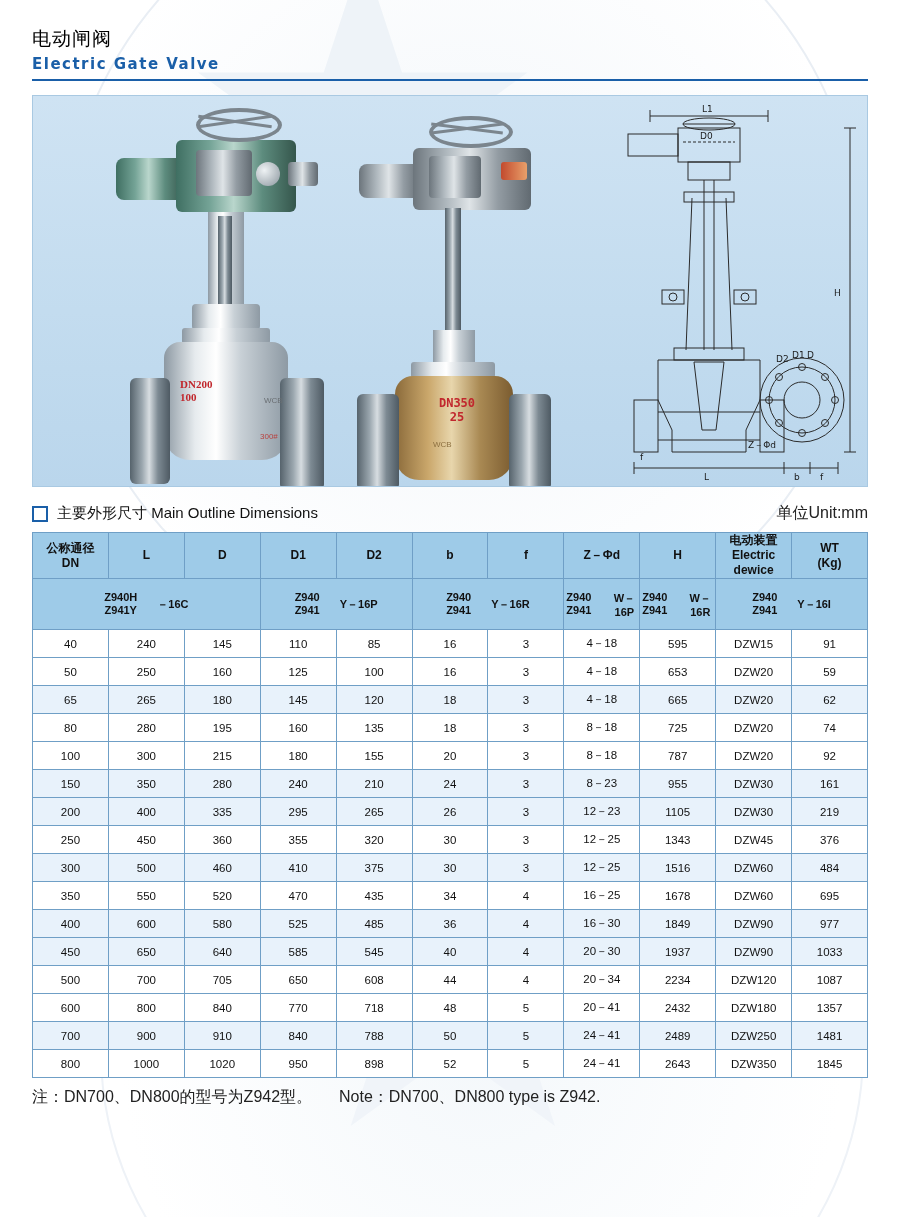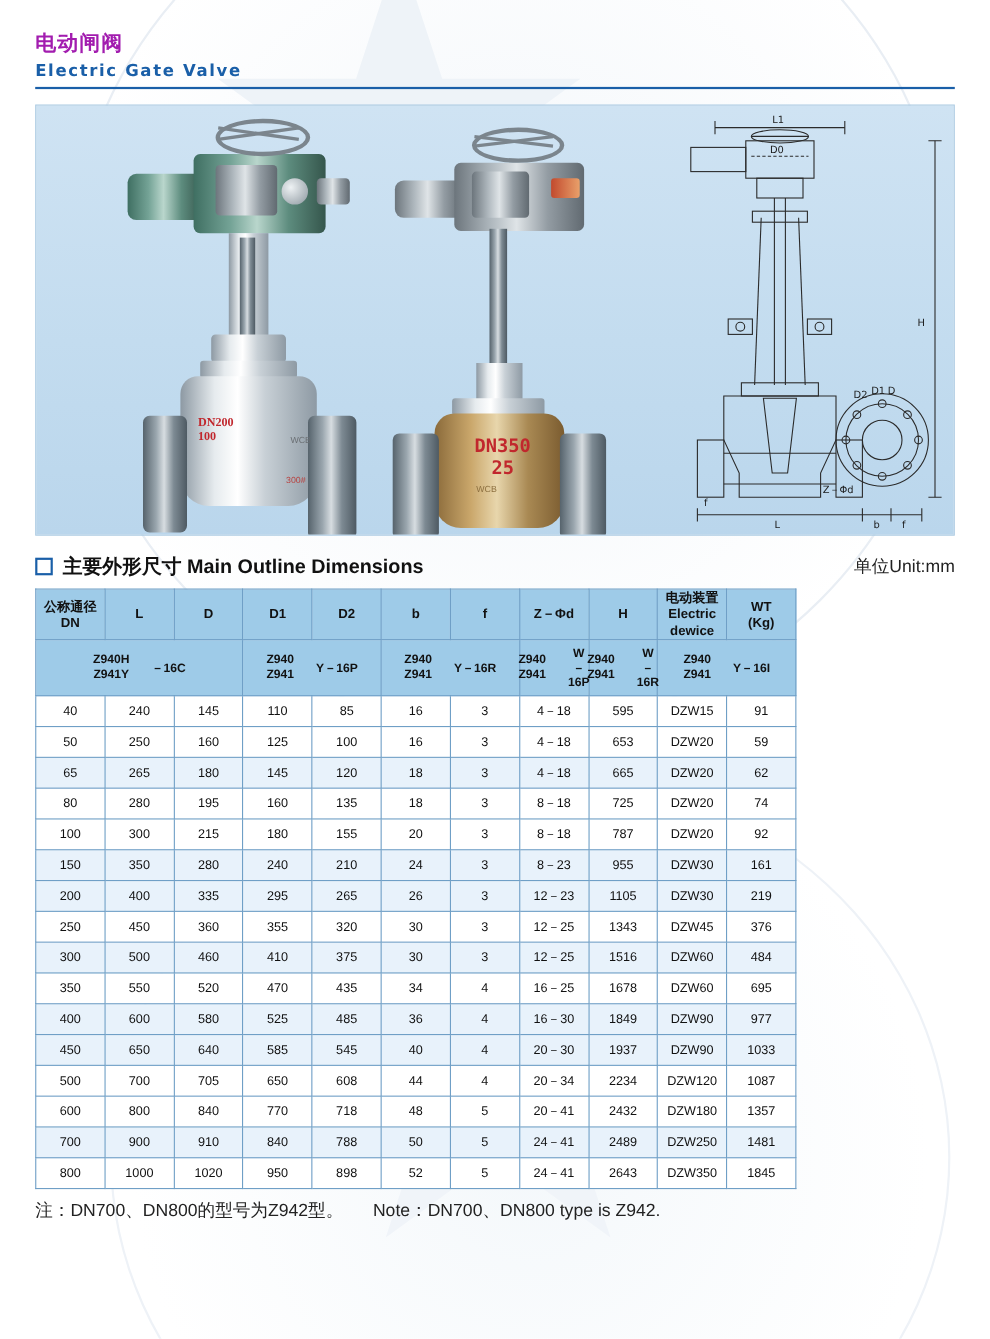--- a/index.html
+++ b/index.html
@@ -75,22 +75,22 @@
     box-sizing: border-box;
   }
 
   
   .header {
     border-bottom: 2px solid #1a5fa8;
     padding-bottom: 6px;
   }
   .title-cn {
     font-size: 19px;
-    font-weight: bold;
-    color: #a21caf;
+    font-weight: normal;
+    color: #000000;
     letter-spacing: 1px;
   }
   .title-en {
     font-size: 15px;
     font-weight: bold;
     color: #1a5fa8;
     letter-spacing: 1.5px;
     margin-top: 3px;
     font-family: "DejaVu Sans", sans-serif;
   }
@@ -153,34 +153,34 @@
     align-items: center;
     gap: 9px;
   }
   .sq {
     width: 12px;
     height: 12px;
     border: 2px solid #1a5fa8;
     display: inline-block;
   }
   .section-title {
-    font-size: 18px;
-    font-weight: bold;
+    font-size: 15px;
+    font-weight: normal;
     color: #111;
   }
   .unit-note {
     font-size: 16px;
     color: #222;
     margin-left: 20px;
   }
 
   
   table.dims {
     margin-top: 8px;
-    width: 692px;
+    width: 836px;
     border-collapse: collapse;
     table-layout: fixed;
     font-size: 11.5px;
     color: #111;
   }
   table.dims th, table.dims td {
     border: 1px solid #6f9fc6;
     text-align: center;
     vertical-align: middle;
     height: 27px;
@@ -287,21 +287,21 @@
       <div class="v-body" style="left:98px; top:27px; width:72px; height:3px; background:#7b858d; transform:rotate(7deg);"></div>
 
       <div class="v-body metal-dark" style="left:112px; top:108px; width:16px; height:130px;"></div>
       <div class="v-body metal" style="left:100px; top:230px; width:42px; height:40px;"></div>
       <div class="v-body metal" style="left:78px; top:262px; width:84px; height:16px; border-radius:3px;"></div>
 
       <div class="v-body brass" style="left:62px; top:276px; width:118px; height:104px; border-radius:18px 18px 24px 24px;"></div>
       <div class="v-body metal-dark" style="left:24px; top:294px; width:42px; height:96px; border-radius:6px;"></div>
       <div class="v-body metal-dark" style="left:176px; top:294px; width:42px; height:96px; border-radius:6px;"></div>
 
-      <div class="v-body" style="left:76px; top:296px; width:96px; color:#c1272d; font-size:17px; font-weight:bold; text-align:center; line-height:1.2; font-family:'DejaVu Sans Mono', monospace;">
+      <div class="v-body" style="left:76px; top:296px; width:96px; color:#c1272d; font-size:12px; font-weight:bold; text-align:center; line-height:1.2; font-family:'DejaVu Sans Mono', monospace;">
         <span>DN350</span><br>
         <span>25</span>
       </div>
       <div class="v-body" style="left:100px; top:340px; color:#8d7040; font-size:8px;">WCB</div>
     </div>
 
     <div class="fig" style="left:555px; width:275px;">
       <svg class="schem" viewBox="0 0 275 390" width="275" height="390">
         <g stroke="#2b2b2b" fill="none" stroke-width="1">
 

